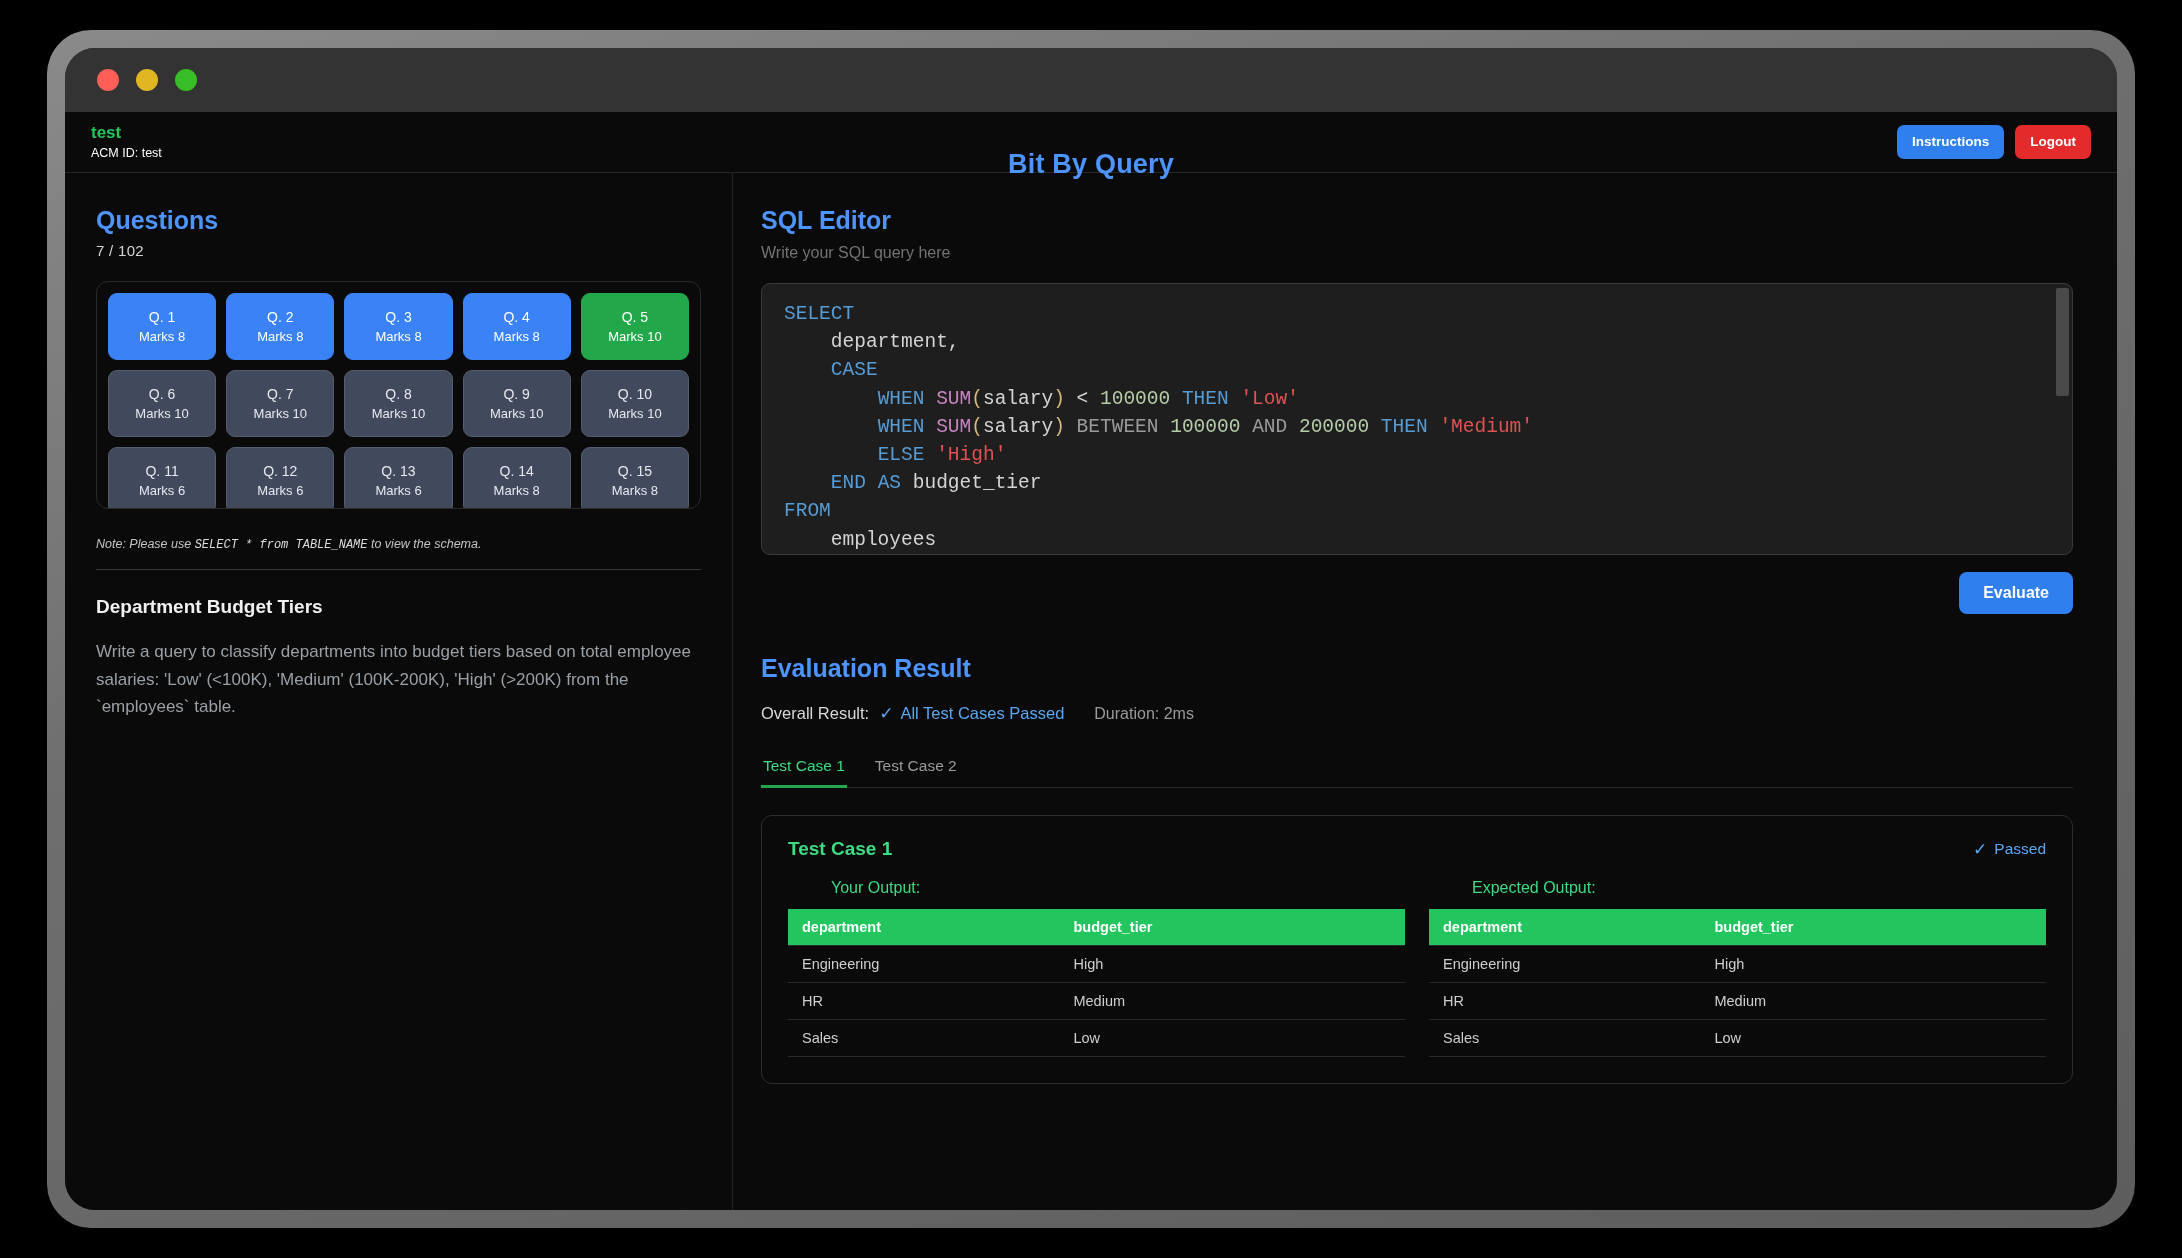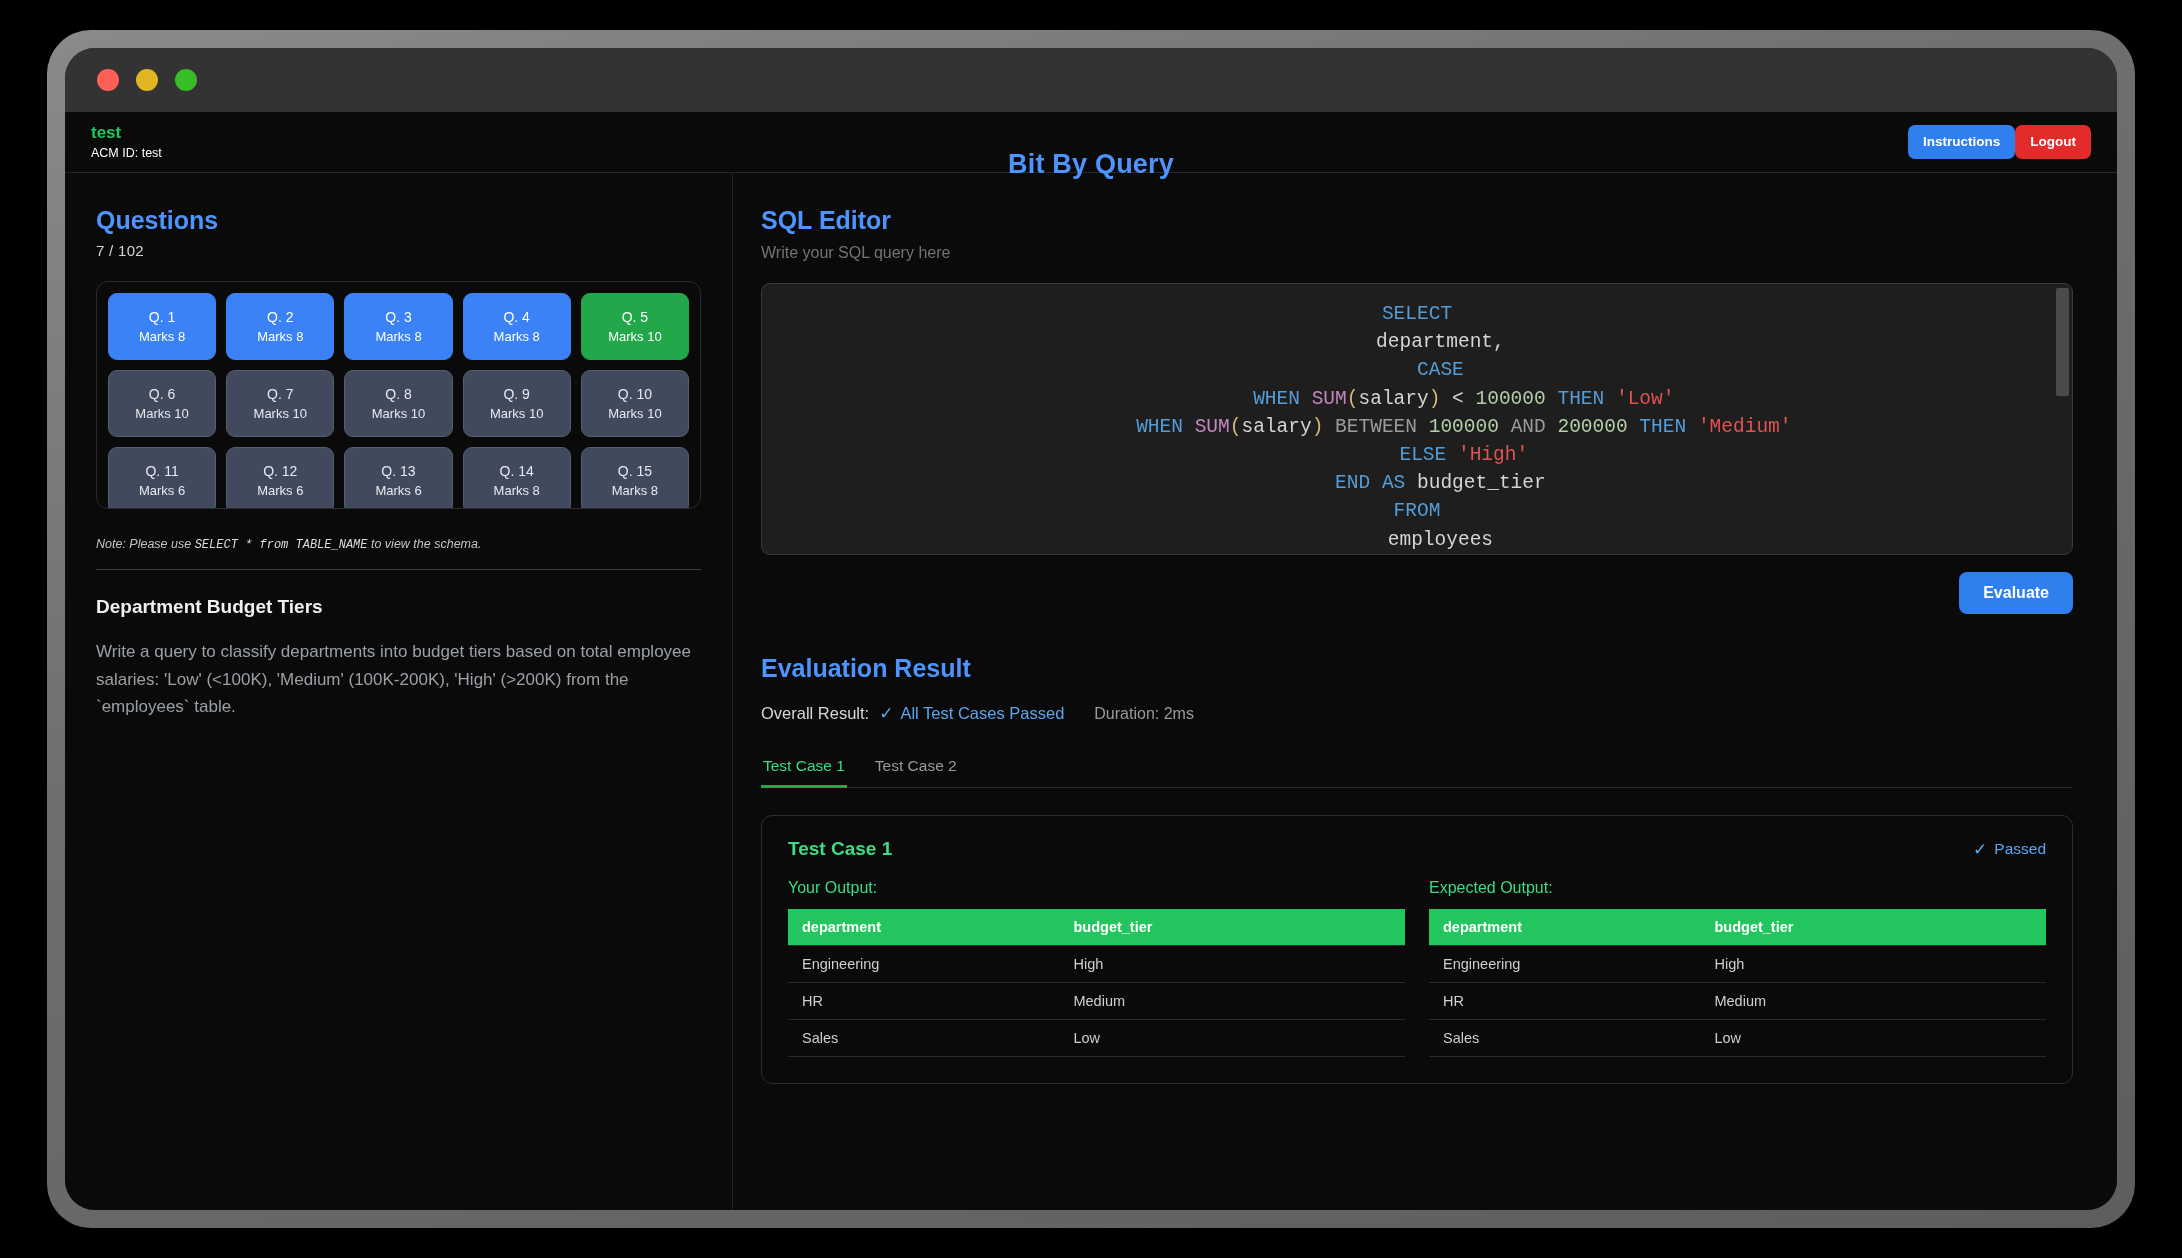--- a/index.html
+++ b/index.html
@@ -88,20 +88,21 @@
     color: #4d94ff;
     font-size: 27px;
     font-weight: bold;
     letter-spacing: 0.2px;
     pointer-events: none;
     margin-top: 44px;
   }
   #header-actions {
     margin-left: auto;
     display: flex;
+    gap: 11px;
     z-index: 2;
   }
   .hdr-btn {
     border: none;
     border-radius: 7px;
     color: #ffffff;
     font-size: 13.5px;
     font-weight: bold;
     padding: 10px 15px;
     cursor: pointer;
@@ -222,21 +223,20 @@
 
   
   #sql-editor {
     position: relative;
     margin-top: 21px;
     height: 272px;
     background: #1e1e1e;
     border: 1px solid #3a3a3a;
     border-radius: 9px;
     overflow: hidden;
-    text-align: center;
   }
   #sql-code {
     padding: 16px 22px;
     font-family: "Liberation Mono", monospace;
     font-size: 19.5px;
     line-height: 28.2px;
     white-space: pre;
     color: #d4d4d4;
   }
   #sql-code .kw   { color: #569cd6; }
@@ -344,20 +344,21 @@
   #tc-outputs {
     margin-top: 19px;
     display: flex;
     gap: 24px;
   }
   .out-block { flex: 1 1 0; min-width: 0; }
   .out-label {
     color: #3ddc84;
     font-size: 16px;
     margin-bottom: 12px;
+    margin-left: 43px;
   }
   table.rs {
     width: 100%;
     border-collapse: collapse;
     font-size: 14.5px;
   }
   table.rs thead th {
     background: #22c55e;
     color: #ffffff;
     text-align: left;

